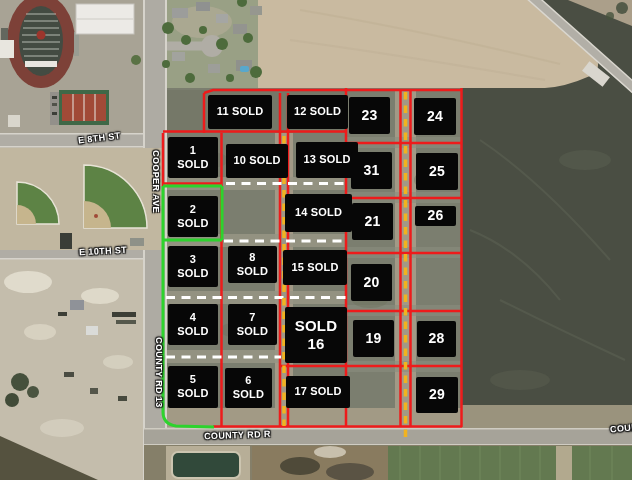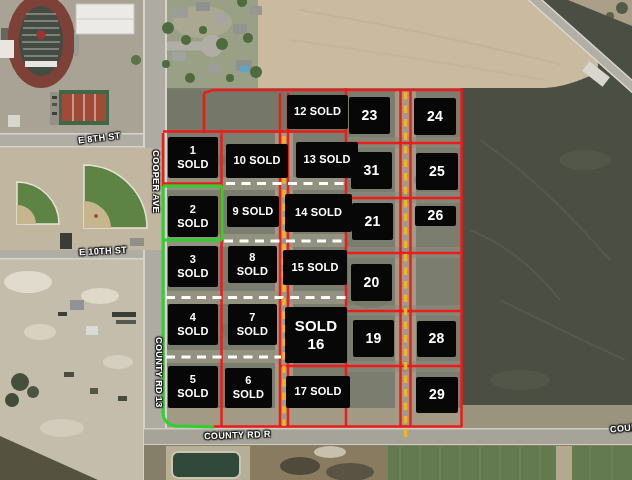--- a/index.html
+++ b/index.html
@@ -264,22 +264,22 @@
 SOLD</div>
   <div class="lot-label" style="left:168px;top:196px;width:50px;height:41px">2
 SOLD</div>
   <div class="lot-label" style="left:168px;top:246px;width:50px;height:41px">3
 SOLD</div>
   <div class="lot-label" style="left:168px;top:304px;width:50px;height:41px">4
 SOLD</div>
   <div class="lot-label" style="left:168px;top:366px;width:50px;height:42px">5
 SOLD</div>
 
+  <div class="lot-label" style="left:208px;top:95px;width:64px;height:34px">11 SOLD</div>
   <div class="lot-label" style="left:226px;top:144px;width:62px;height:34px">10 SOLD</div>
-  <div class="lot-label" style="left:227px;top:196px;width:52px;height:31px">9 SOLD</div>
   <div class="lot-label" style="left:228px;top:246px;width:49px;height:37px">8
 SOLD</div>
   <div class="lot-label" style="left:228px;top:304px;width:49px;height:41px">7
 SOLD</div>
   <div class="lot-label" style="left:225px;top:368px;width:47px;height:40px">6
 SOLD</div>
 
   <div class="lot-label" style="left:287px;top:95px;width:61px;height:34px">12 SOLD</div>
   <div class="lot-label" style="left:296px;top:142px;width:62px;height:36px">13 SOLD</div>
   <div class="lot-label" style="left:285px;top:194px;width:67px;height:38px">14 SOLD</div>

